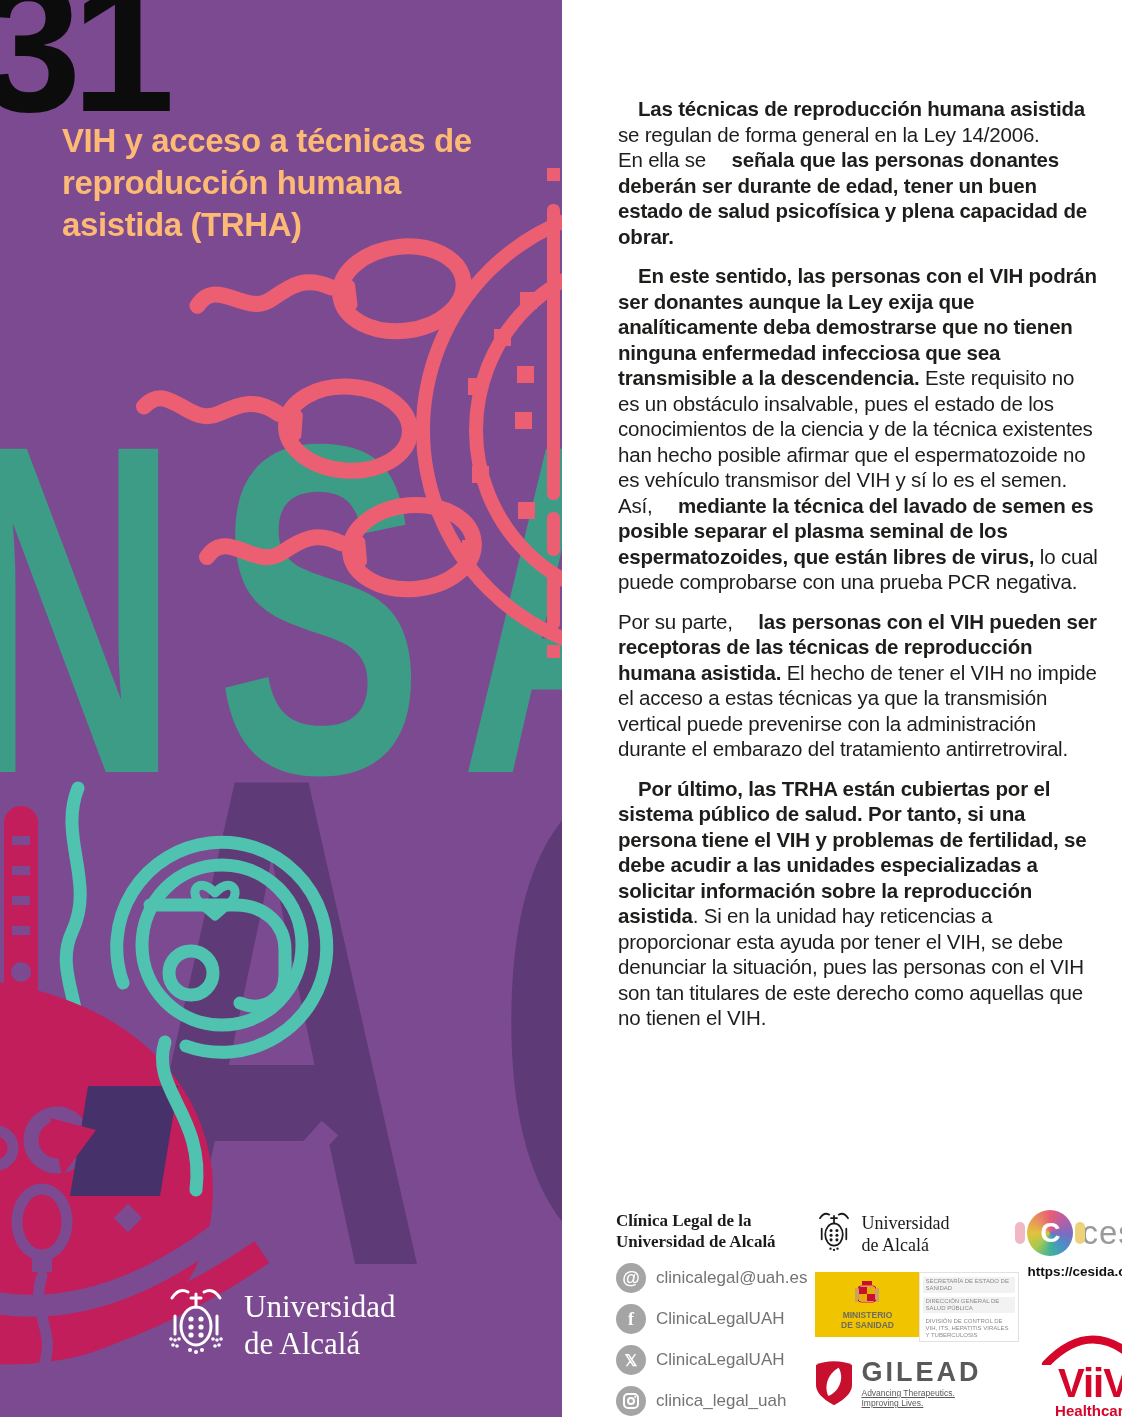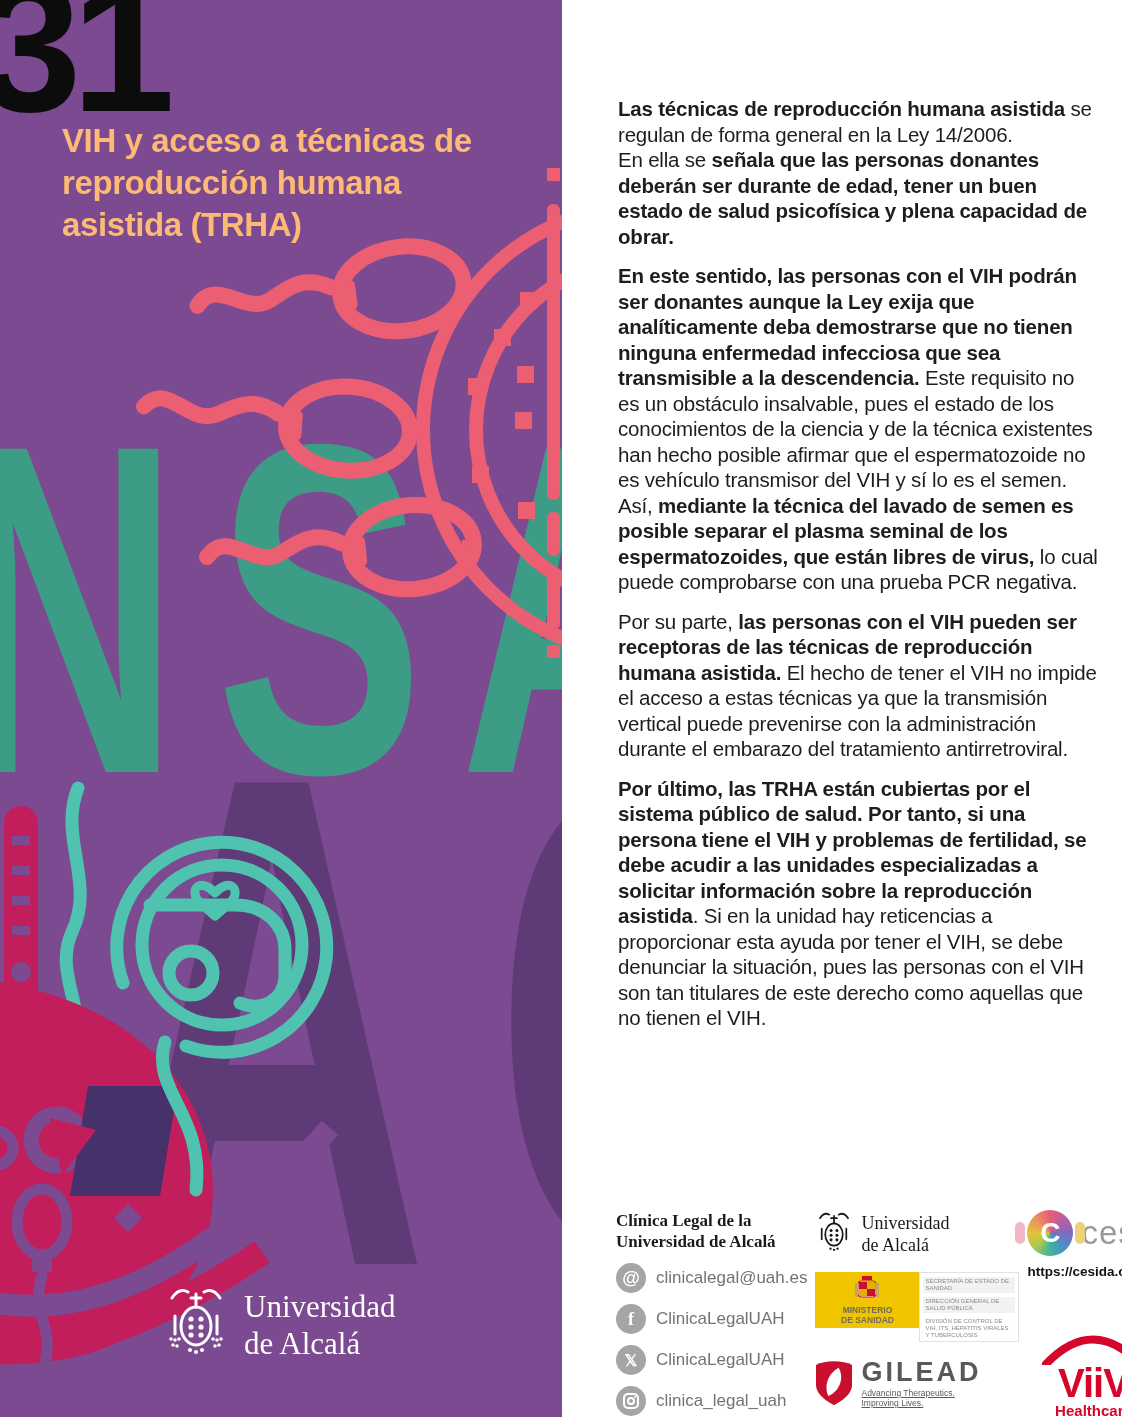--- a/index.html
+++ b/index.html
@@ -17,32 +17,32 @@
               line-height:1;letter-spacing:0.15em;transform:scaleX(0.62);transform-origin:left top;white-space:nowrap;}
   .deco{position:absolute;left:0;top:0;}
   .uah-white{position:absolute;left:164px;top:1284px;display:flex;align-items:center;gap:16px;color:#ffffff;}
   .crest{display:block;}
   .uah-white .uah-text{font-family:"Liberation Serif",serif;font-size:31px;line-height:37px;}
   
   .right-panel{position:absolute;left:562px;top:0;width:560px;height:1417px;background:#ffffff;
                padding:96px 20px 0 56px;box-sizing:border-box;}
   .main-title{margin:0 0 24px 0;font-size:37px;line-height:45px;font-weight:700;color:#76405a;letter-spacing:-0.3px;}
   .para{margin:0 0 14px 0;font-size:20.5px;line-height:25.5px;color:#1d1d1b;letter-spacing:-0.2px;max-width:482px;}
-  .para strong{font-weight:700;}
+  .para strong{font-weight:700;margin-left:20px;}
   
   .footer{position:absolute;left:616px;top:1210px;width:496px;display:flex;justify-content:space-between;gap:8px;}
   .clinic-name{font-family:"Liberation Serif",serif;font-weight:700;font-size:17px;line-height:21px;color:#1a1a1a;}
   .contact-row{display:flex;align-items:center;gap:10px;margin-top:11px;}
   .c-icon{width:30px;height:30px;border-radius:50%;background:#a5a5a5;color:#ffffff;flex:0 0 30px;
           display:flex;align-items:center;justify-content:center;font-weight:700;font-size:18px;}
   .c-label{font-size:17px;color:#737373;}
   .uah-black{display:flex;align-items:center;gap:8px;color:#1a1a1a;}
   .uah-black .uah-text{font-family:"Liberation Serif",serif;font-size:18px;line-height:22px;}
   .ministry{display:flex;margin-top:14px;width:204px;}
-  .min-yellow{width:104px;height:56px;background:#f1c400;display:flex;flex-direction:column;align-items:center;
+  .min-yellow{width:104px;height:65px;background:#f1c400;display:flex;flex-direction:column;align-items:center;
               justify-content:center;gap:2px;}
   .min-name{font-size:8.5px;font-weight:700;color:#6f6b5e;text-align:center;line-height:10px;}
   .min-white{width:100px;height:70px;background:#ffffff;border:1px solid #e2e2e2;box-sizing:border-box;
              padding:4px 3px;display:flex;flex-direction:column;gap:4px;}
   .min-line{font-size:6px;line-height:7px;color:#8a8a8a;background:#f2f2f2;padding:1px 2px;}
   .gilead{display:flex;align-items:flex-start;gap:8px;margin-top:16px;}
   .gilead-name{font-size:27px;font-weight:700;color:#595959;letter-spacing:3px;line-height:28px;}
   .gilead-tag{font-size:8.5px;color:#595959;line-height:10px;margin-top:2px;text-decoration:underline;}
   .cesida{display:flex;align-items:center;gap:8px;}
   .cesida-circle{position:relative;width:46px;height:46px;border-radius:50%;

